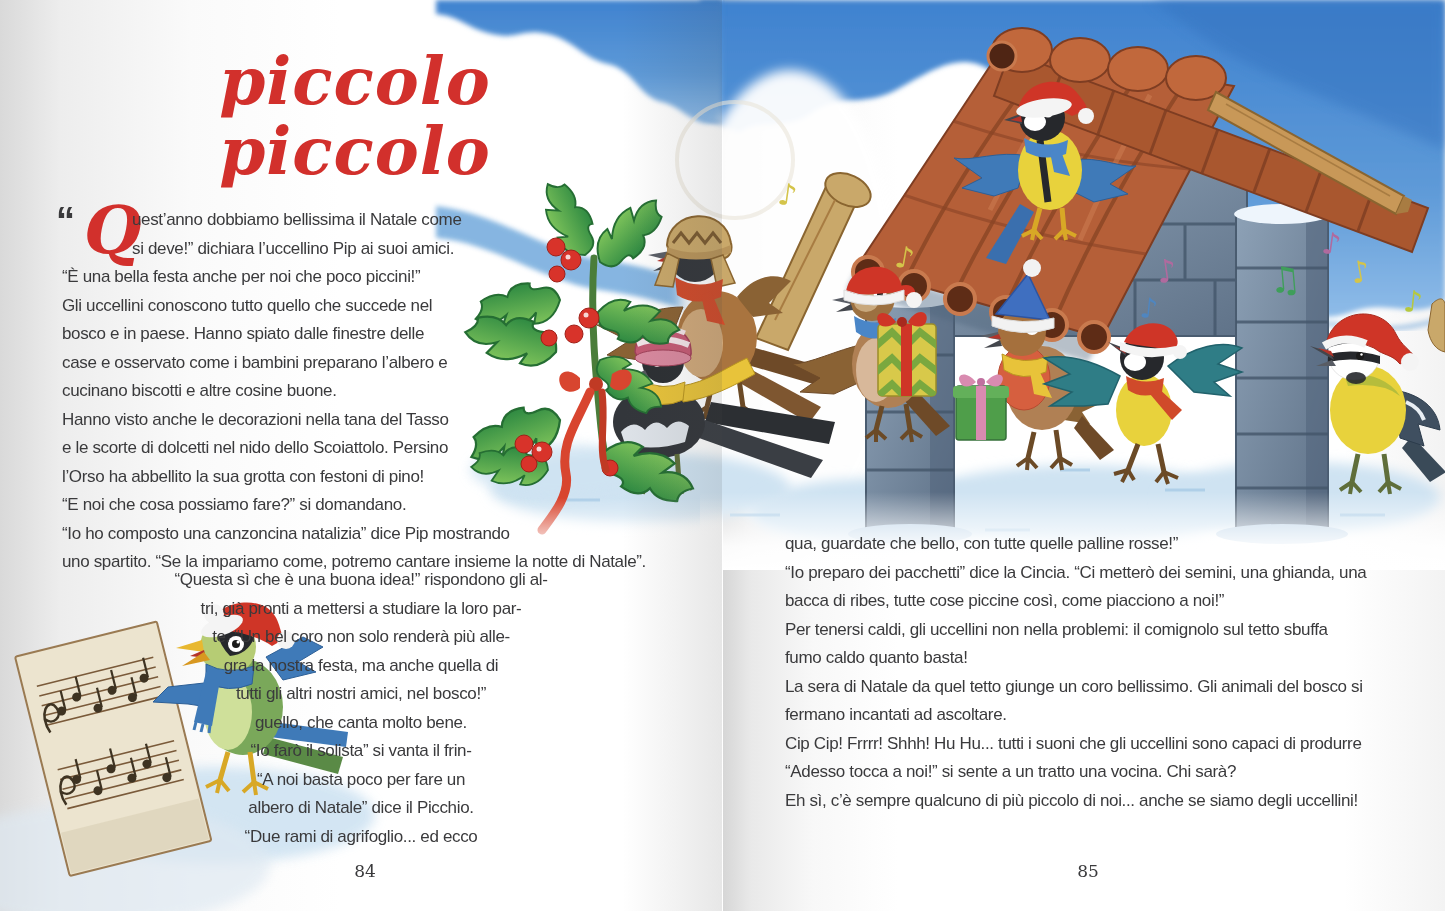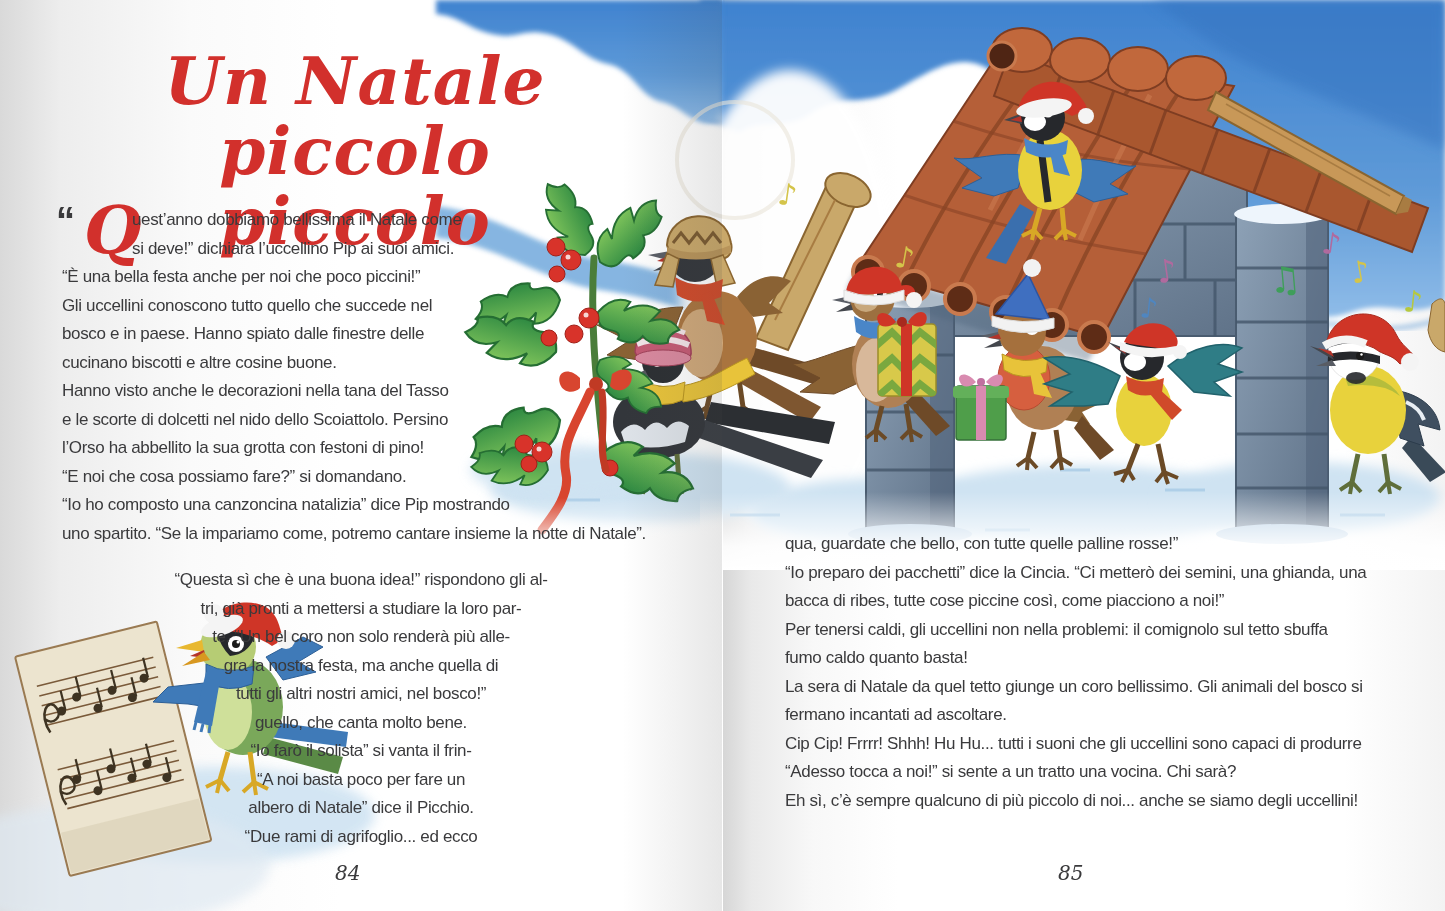--- a/index.html
+++ b/index.html
@@ -17,22 +17,22 @@
     font-size:66px;line-height:70px;color:#d2302c;letter-spacing:1px;}
   .openquote{position:absolute;left:56px;top:200px;font-size:38px;font-weight:700;color:#3a3a3c;}
   .dropcap{position:absolute;left:84px;top:198px;font-family:"DejaVu Serif",serif;
     font-style:italic;font-weight:700;font-size:66px;line-height:64px;color:#d2302c;}
   .col{position:absolute;color:#3a3a3c;font-size:17px;letter-spacing:-0.35px;}
   .col .ln{white-space:nowrap;height:28.5px;line-height:28.5px;}
   .left-col{left:62px;top:206px;width:620px;}
   .left-col .ind{padding-left:70px;}
   .wrap-col{left:62px;top:566px;width:598px;text-align:center;}
   .right-col{left:785px;top:530px;width:612px;}
-  .pagenum{position:absolute;width:60px;
-    font-family:"DejaVu Serif",serif;font-style:italic;font-size:20px;color:#3a3a3c;}
+  .pagenum{position:absolute;width:60px;text-align:center;
+    font-family:"DejaVu Serif",serif;font-size:17px;color:#3a3a3c;}
   .pn-left{left:335px;top:861px;}
   .pn-right{left:1058px;top:861px;}
 </style>
 </head>
 <body>
 
 <div class="spread">
 
   <div class="page-left"></div>
   <div class="page-right"></div>
@@ -466,33 +466,33 @@
       <circle cx="58" cy="-12" r="9" fill="#f4f4f4"></circle>
       <path d="M-22,12 Q0,24 26,14 L24,32 Q0,42 -22,30 Z" fill="#3f7ab8" stroke="#2d5f96"></path>
       <polygon points="-22,20 -34,70 -16,74 -8,28" fill="#3f7ab8"></polygon>
       <path d="M-32,70 l-2,8 M-25,72 l-2,8 M-18,73 l-1,8" stroke="#3f7ab8" stroke-width="3"></path>
     </g>
   </svg>
 
   <div class="gutter-shadow"></div>
 
   <div class="title">
-    <div>Un Natale</div>
     <div>piccolo piccolo</div>
   </div>
 
   <span class="openquote">“</span>
   <span class="dropcap">Q</span>
 
   <div class="col left-col">
     <div class="ln ind">uest’anno dobbiamo bellissima il Natale come</div>
     <div class="ln ind">si deve!” dichiara l’uccellino Pip ai suoi amici.</div>
     <div class="ln">“È una bella festa anche per noi che poco piccini!”</div>
     <div class="ln">Gli uccellini conoscono tutto quello che succede nel</div>
     <div class="ln">bosco e in paese. Hanno spiato dalle finestre delle</div>
+    <div class="ln">case e osservato come i bambini preparano l’albero e</div>
     <div class="ln">cucinano biscotti e altre cosine buone.</div>
     <div class="ln">Hanno visto anche le decorazioni nella tana del Tasso</div>
     <div class="ln">e le scorte di dolcetti nel nido dello Scoiattolo. Persino</div>
     <div class="ln">l’Orso ha abbellito la sua grotta con festoni di pino!</div>
     <div class="ln">“E noi che cosa possiamo fare?” si domandano.</div>
     <div class="ln">“Io ho composto una canzoncina natalizia” dice Pip mostrando</div>
     <div class="ln">uno spartito. “Se la impariamo come, potremo cantare insieme la notte di Natale”.</div>
   </div>
 
   <div class="col wrap-col">

